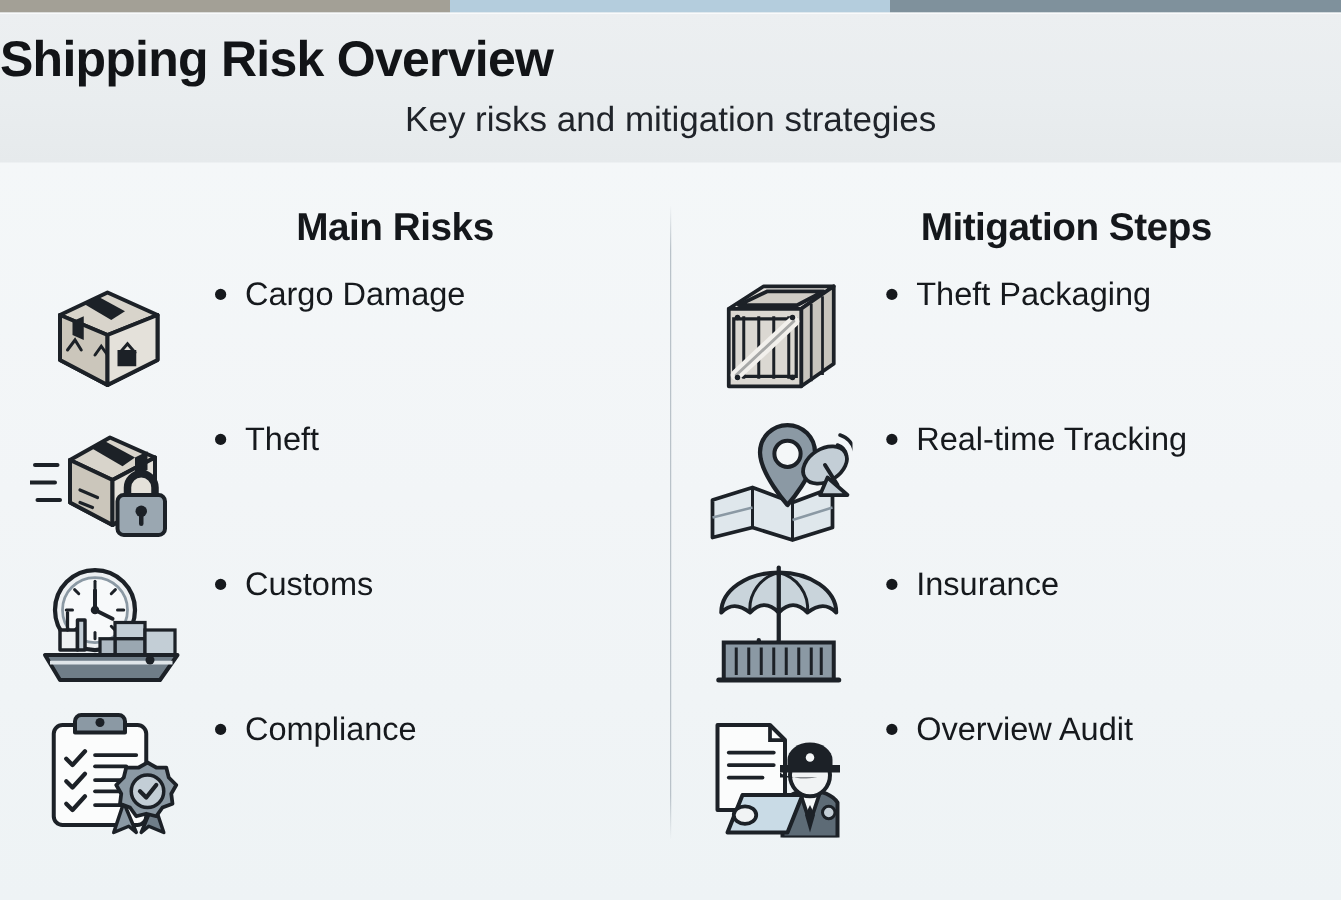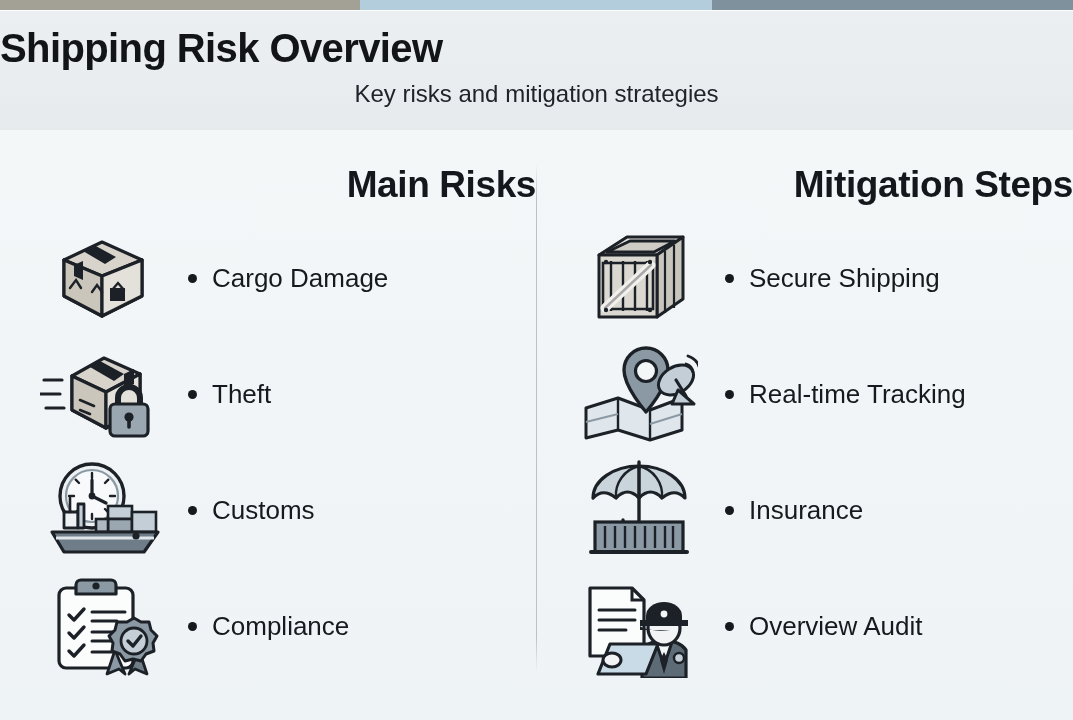--- a/index.html
+++ b/index.html
@@ -56,21 +56,21 @@
     font-weight: bold;
     letter-spacing: -0.6px;
     color: #121417;
   }
   .header-subtitle {
     position: absolute;
     top: 70px;
     left: 0;
     width: 100%;
     text-align: center;
-    font-size: 24px;
+    font-size: 28px;
     font-weight: normal;
     color: #20242a;
   }
 
   
   .body-area {
     position: absolute;
     top: 130px;
     left: 0;
     width: 1073px;
@@ -93,38 +93,38 @@
     height: 100%;
   }
   .column.left  { left: 0; }
   .column.right { left: 537px; }
 
   .col-title {
     position: absolute;
     top: 34px;
     left: 0;
     width: 100%;
-    text-align: right;
-    font-size: 37px;
+    text-align: center;
+    font-size: 31px;
     font-weight: bold;
     letter-spacing: -0.4px;
     color: #14171b;
+    padding-left: 48px;
   }
 
   .rows {
     position: absolute;
     top: 90px;
     left: 0;
     width: 100%;
   }
   .row {
     display: flex;
-    align-items: center;
+    align-items: flex-start;
     height: 116px;
-    padding-left: 16px;
   }
   .icon-cell {
     width: 172px;
     min-width: 172px;
     height: 100px;
     display: flex;
     align-items: center;
     justify-content: center;
   }
   .icon-cell svg { display: block; }
@@ -357,21 +357,21 @@
               <g fill="#1c2127">
                 <circle cx="19" cy="33" r="2.2"></circle>
                 <circle cx="63" cy="33" r="2.2"></circle>
                 <circle cx="19" cy="81" r="2.2"></circle>
                 <circle cx="63" cy="81" r="2.2"></circle>
               </g>
             </svg>
           </div>
           <div class="label-cell">
             <span class="bullet"></span>
-            <span>Secure Shipping</span>
+            <span>Theft Packaging</span>
           </div>
         </div>
 
         <div class="row">
           <div class="icon-cell">
             <svg width="118" height="100" viewBox="0 0 118 100">
 
               <g stroke="#1c2127" stroke-width="3" stroke-linejoin="round">
                 <path d="M6 64 L38 54 L70 66 L102 54 L102 86 L70 96 L38 86 L6 94 Z" fill="#dfe7ec"></path>
               </g>

